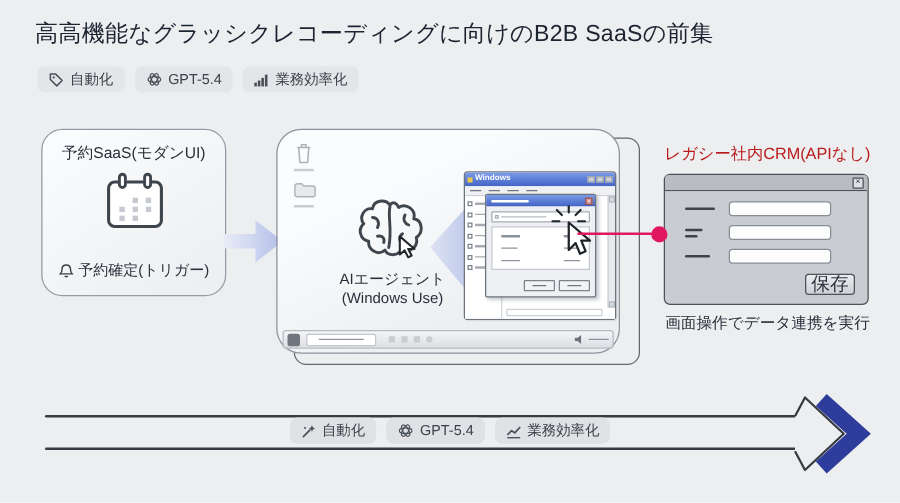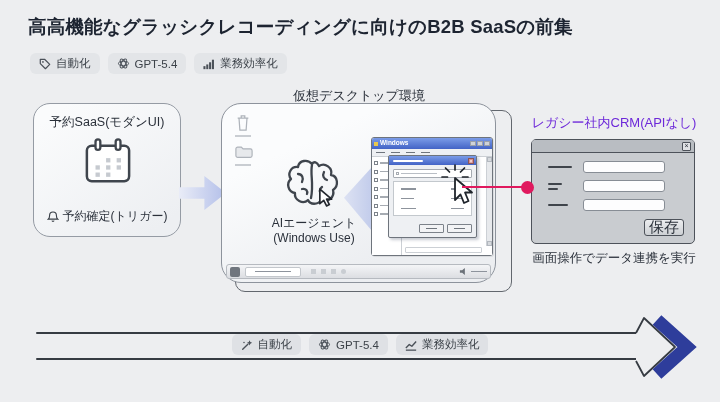--- a/index.html
+++ b/index.html
@@ -1,20 +1,20 @@
 <!DOCTYPE html>
 <html><head>
 <meta charset="utf-8">
 <style>
   * { box-sizing: border-box; margin: 0; padding: 0; }
   body { margin: 0; font-family: "Liberation Sans", "DejaVu Sans", sans-serif; }
   .page { position: relative; width: 720px; height: 402px; background: #edeef0; overflow: hidden; }
 
   
-  .title { position: absolute; left: 28px; top: 14px; font-size: 18.5px; font-weight: 700; color: #1d2431; letter-spacing: .2px; text-align: right; }
+  .title { position: absolute; left: 28px; top: 14px; font-size: 18.5px; font-weight: 400; color: #1d2431; letter-spacing: .2px; text-align: right; }
   .tagrow { position: absolute; left: 30px; top: 53px; display: flex; gap: 8px; }
   .pill { display: inline-flex; align-items: center; gap: 5px; padding: 3px 9px; background: #e3e5e8; border-radius: 6px; font-size: 11.5px; color: #3c4249; white-space: nowrap; }
   .pill svg { flex: 0 0 auto; }
 
   
   .saas-box { position: absolute; left: 33px; top: 103px; width: 148px; height: 134px; border: 1.5px solid #959ba4; border-radius: 17px; background: linear-gradient(145deg, #fafbfc 10%, #edeff2 90%); }
   .saas-title { position: absolute; top: 10px; left: 0; right: 0; text-align: center; font-size: 12.5px; color: #2a303a; }
   .saas-cal { position: absolute; left: 48px; top: 33px; }
   .saas-trigger { position: absolute; bottom: 11px; left: 0; right: 0; display: flex; justify-content: center; align-items: center; gap: 4px; font-size: 12px; color: #2a303a; }
 
@@ -76,21 +76,21 @@
   .task-sq { width: 5px; height: 5px; background: #c9cdd2; }
   .task-ci { width: 5px; height: 5px; background: #c9cdd2; border-radius: 50%; }
   .task-right { margin-left: auto; display: flex; gap: 3px; align-items: center; }
   .task-right .ln { width: 16px; height: 1.5px; background: #8d939c; }
 
   
   .pink-line { position: absolute; left: 462px; top: 186px; width: 66px; height: 2.4px; background: #e0195e; z-index: 6; }
   .pink-dot { position: absolute; left: 521px; top: 181px; width: 13px; height: 13px; border-radius: 50%; background: #e0195e; z-index: 6; }
 
   
-  .crm-title { position: absolute; left: 524px; top: 114px; width: 180px; text-align: center; font-size: 13px; color: #6d28d9; }
+  .crm-title { position: absolute; left: 524px; top: 114px; width: 180px; text-align: center; font-size: 13px; color: #b91c1c; }
   .crm-win { position: absolute; left: 531px; top: 139px; width: 164px; height: 105px; background: #c9ccd0; border: 1.6px solid #4d525a; border-radius: 5px; z-index: 2; }
   .crm-header { height: 13px; border-bottom: 1.5px solid #4d525a; background: #b9bdc2; border-radius: 3px 3px 0 0; position: relative; }
   .crm-close { position: absolute; right: 3px; top: 2px; width: 9px; height: 9px; background: #dfe1e4; border: 1.2px solid #4d525a; font-size: 7px; line-height: 6.5px; text-align: center; color: #2c323b; border-radius: 1px; }
   .crm-rows { padding: 8px 0 0 16px; }
   .crm-row { display: flex; align-items: center; gap: 9px; margin-bottom: 7px; }
   .crm-dashes { width: 26px; display: flex; flex-direction: column; gap: 3px; }
   .crm-dash { height: 2px; background: #3f444b; border-radius: 1px; }
   .crm-input { width: 82px; height: 12px; background: #fdfdfe; border: 1.2px solid #878d95; border-radius: 3px; }
   .crm-save { position: absolute; right: 10px; bottom: 7px; width: 40px; height: 17px; background: linear-gradient(#ecedef, #cdd0d4); border: 1.4px solid #4d525a; border-radius: 3px; font-size: 15px; color: #2c323b; display: flex; align-items: center; justify-content: center; }
   .crm-caption { position: absolute; left: 520px; top: 250px; width: 188px; text-align: center; font-size: 12.5px; color: #2a303a; }
@@ -162,21 +162,20 @@
       <svg width="12" height="13" viewBox="0 0 14 14" fill="none" stroke="#383e46" stroke-width="1.3">
           <path d="M7 1.8 C9.6 1.8 11 3.7 11 6 C11 8.3 11.9 9.4 12.5 10 H1.5 C2.1 9.4 3 8.3 3 6 C3 3.7 4.4 1.8 7 1.8 Z"></path>
           <path d="M5.7 11.8 a1.4 1.4 0 0 0 2.6 0"></path>
         </svg>
       <span>予約確定(トリガー)</span>
     </div>
   </div>
 
   <div class="arrow1"></div>
 
-  <div class="vd-label">仮想デスクトップ環境</div>
   <div class="vd-offset"></div>
 
   <div class="vd-panel">
     <svg class="vd-icon" style="top:9px" width="16" height="19" viewBox="0 0 18 21" fill="none" stroke="#aeb3ba" stroke-width="1.4">
         <path d="M3 5.5 h12 M7 5.5 v-2.5 h4 v2.5 M4.5 5.5 l1 13.5 h7 l1 -13.5"></path>
       </svg>
     <div class="vd-icon-line" style="top:31px"></div>
     <svg class="vd-icon" style="top:41px" width="18" height="14" viewBox="0 0 20 15">
         <path d="M1 4 a2 2 0 0 1 2 -2 h4 l2 2 h8 a2 2 0 0 1 2 2 v5.5 a2 2 0 0 1 -2 2 h-14 a2 2 0 0 1 -2 -2 z" fill="#e7e9ec" stroke="#aeb3ba" stroke-width="1.3"></path>
       </svg>

